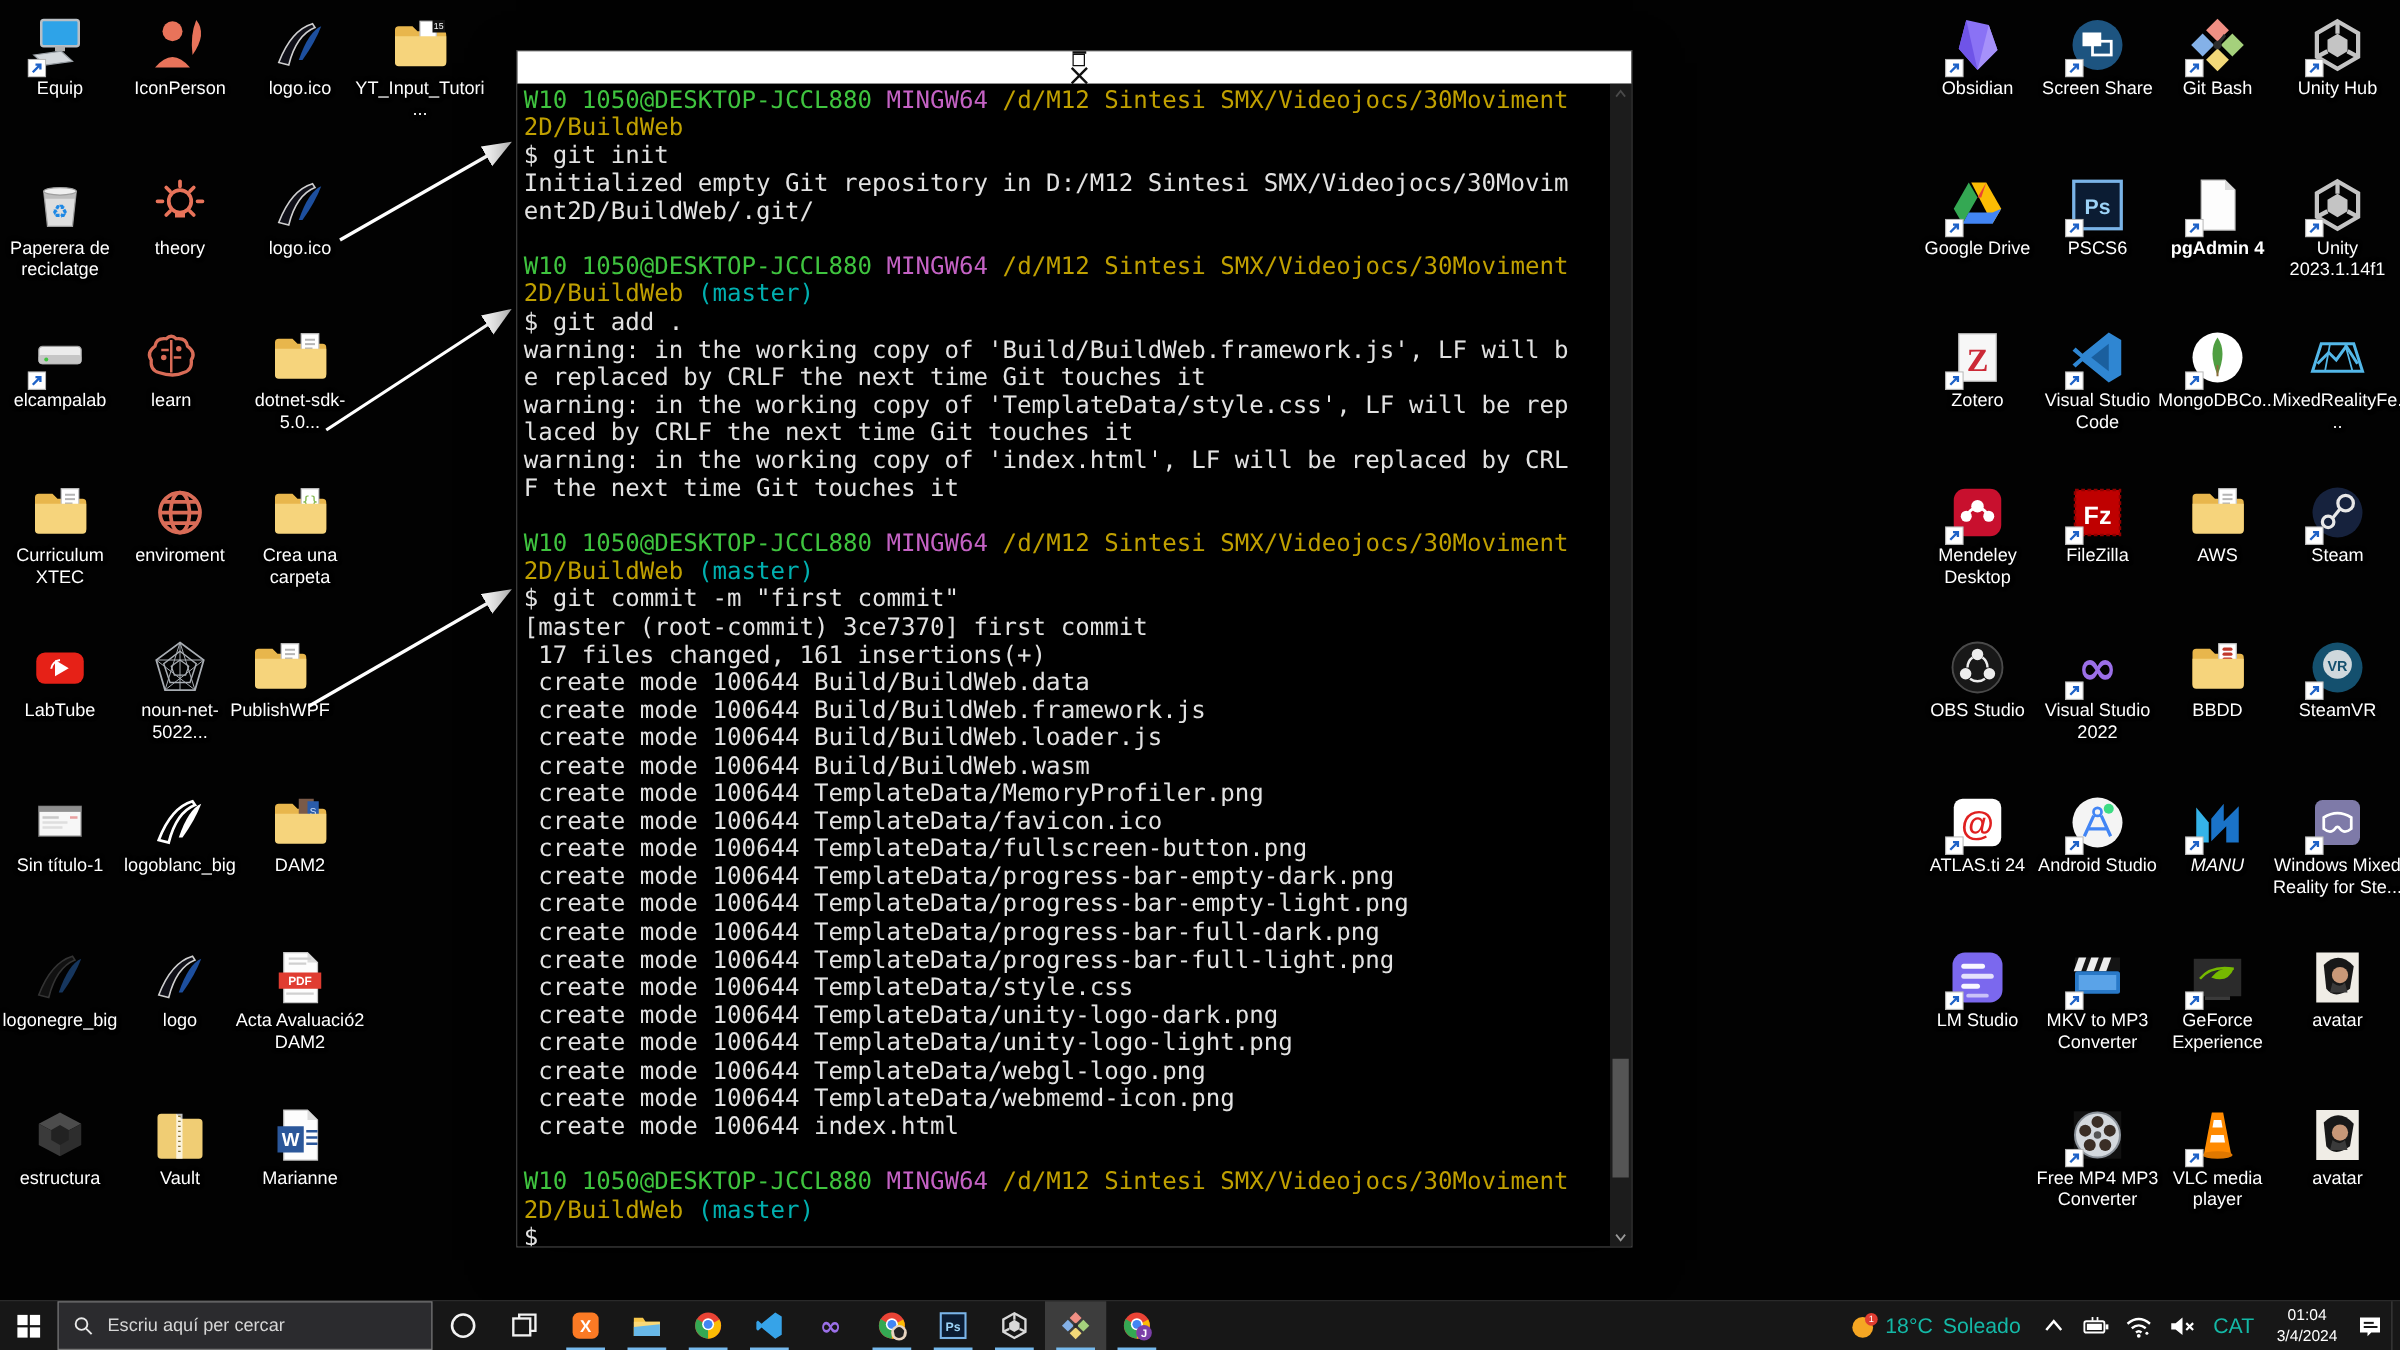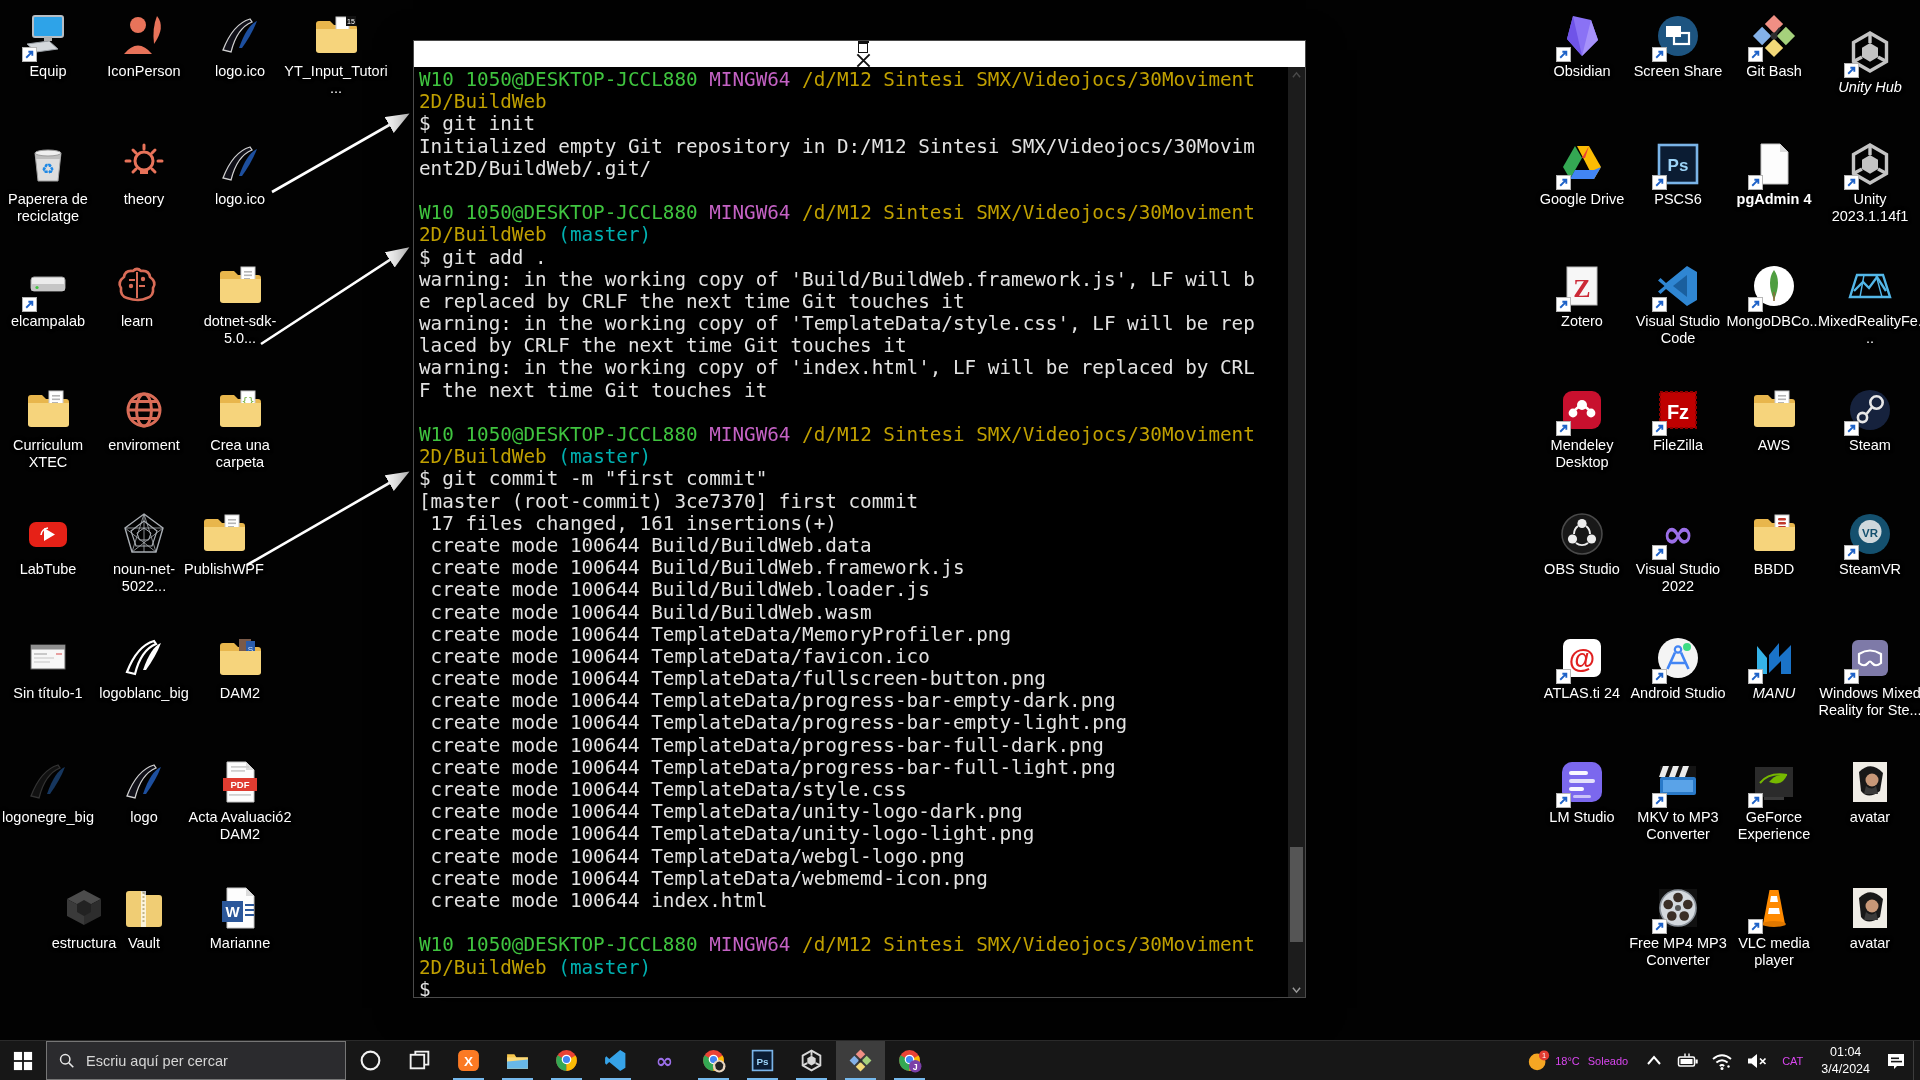--- a/index.html
+++ b/index.html
@@ -46,21 +46,21 @@
   .tb-search input{background:transparent;border:none;outline:none;color:#eab308;font-size:14.5px;width:230px;
     font-family:"Liberation Sans",sans-serif;}
   .tb-search input::placeholder{color:#d6d6d6;opacity:1;}
   .tb-item{width:49px;display:flex;align-items:center;justify-content:center;position:relative;}
   .tb-item svg{width:25px;height:25px;}
   .tb-item.running::after{content:"";position:absolute;bottom:0;left:9px;right:9px;height:2.5px;background:#76b9ed;}
   .tb-item.active{background:#3d3d3d;}
   .tray{margin-left:auto;display:flex;align-items:center;}
   .tray-seg{display:flex;align-items:center;padding:0 5px;height:100%;}
   .tray-seg svg{width:24px;height:24px;}
-  .tray-text{color:#d946ef;font-size:11px;padding:0 4px;white-space:nowrap;}
+  .tray-text{color:#14b8a6;font-size:17px;padding:0 4px;white-space:nowrap;}
   .clock{text-align:center;font-size:12.5px;color:#fff;line-height:1.3;padding:0 9px;}
   .show-desktop{width:6px;border-left:1px solid #3c3c3c;height:100%;}
 </style>
 </head>
 <body>
 
 <div class="desktop">
 
   <div id="left-icons">
       <div class="icon-tile" style="left: 0px; top: 12px;">
@@ -303,21 +303,21 @@
             <path d="M30 4 l8 8 h-8 z" fill="#dcdcdc"></path>
             <rect x="7" y="20" width="34" height="13" fill="#e03c31"></rect>
             <text x="24" y="30" font-size="9.5" font-weight="bold" fill="#fff" text-anchor="middle" font-family="Liberation Sans">PDF</text>
             <rect x="15" y="8" width="18" height="1.8" fill="#d0d0d0"></rect>
             <rect x="15" y="12" width="14" height="1.8" fill="#d0d0d0"></rect>
             <rect x="13" y="36" width="22" height="1.8" fill="#d0d0d0"></rect>
           </svg>
         </div>
         <div class="icon-label">Acta Avaluació2 DAM2</div>
       </div>
-      <div class="icon-tile" style="left: 0px; top: 884px; padding-left: 36px;">
+      <div class="icon-tile" style="left: 0px; top: 884px;">
         <div class="icon-art">
           <svg class="main" viewBox="0 0 48 48">
             <path d="M24 6 L41 15 L24 24 L7 15 Z" fill="#4c4c4c"></path>
             <path d="M7 15 v17 l17 9 v-17 z" fill="#3a3a3a"></path>
             <path d="M41 15 v17 l-17 9 v-17 z" fill="#2d2d2d"></path>
             <path d="M17 20 l7 -4 7 4 v8 l-7 4 -7 -4 z" fill="#222"></path>
           </svg>
         </div>
         <div class="icon-label">estructura</div>
       </div>
@@ -387,21 +387,21 @@
             <circle cx="24" cy="24" r="3.4" fill="#2d2d2d"></circle>
             <path d="M24 24 l6 -8" stroke="#2d2d2d" stroke-width="2.4"></path>
           </svg>
           <svg class="sc" viewBox="0 0 16 16">
             <rect x="0.5" y="0.5" width="15" height="15" fill="#fff" stroke="#b5b5b5"></rect>
             <path d="M4.5 11.5 L10.5 5.5 M6.8 5 H11 V9.2" stroke="#1e62c8" stroke-width="2" fill="none"></path>
           </svg>
         </div>
         <div class="icon-label">Git Bash</div>
       </div>
-      <div class="icon-tile" style="left: 1822px; top: 28px; font-style: italic;">
+      <div class="icon-tile" style="left: 1822px; top: 12px;">
         <div class="icon-art">
           <svg class="main" viewBox="0 0 48 48">
             <polygon points="24,5 40.5,14.5 40.5,33.5 24,43 7.5,33.5 7.5,14.5" fill="none" stroke="#c4c4c4" stroke-width="3.4"></polygon>
             <polygon points="24,15 32,19.7 32,29 24,33.7 16,29 16,19.7" fill="#c4c4c4"></polygon>
             <path d="M24 5 V15 M7.5 33.5 L16 29 M40.5 33.5 L32 29" stroke="#c4c4c4" stroke-width="3.4"></path>
           </svg>
           <svg class="sc" viewBox="0 0 16 16">
             <rect x="0.5" y="0.5" width="15" height="15" fill="#fff" stroke="#b5b5b5"></rect>
             <path d="M4.5 11.5 L10.5 5.5 M6.8 5 H11 V9.2" stroke="#1e62c8" stroke-width="2" fill="none"></path>
           </svg>

